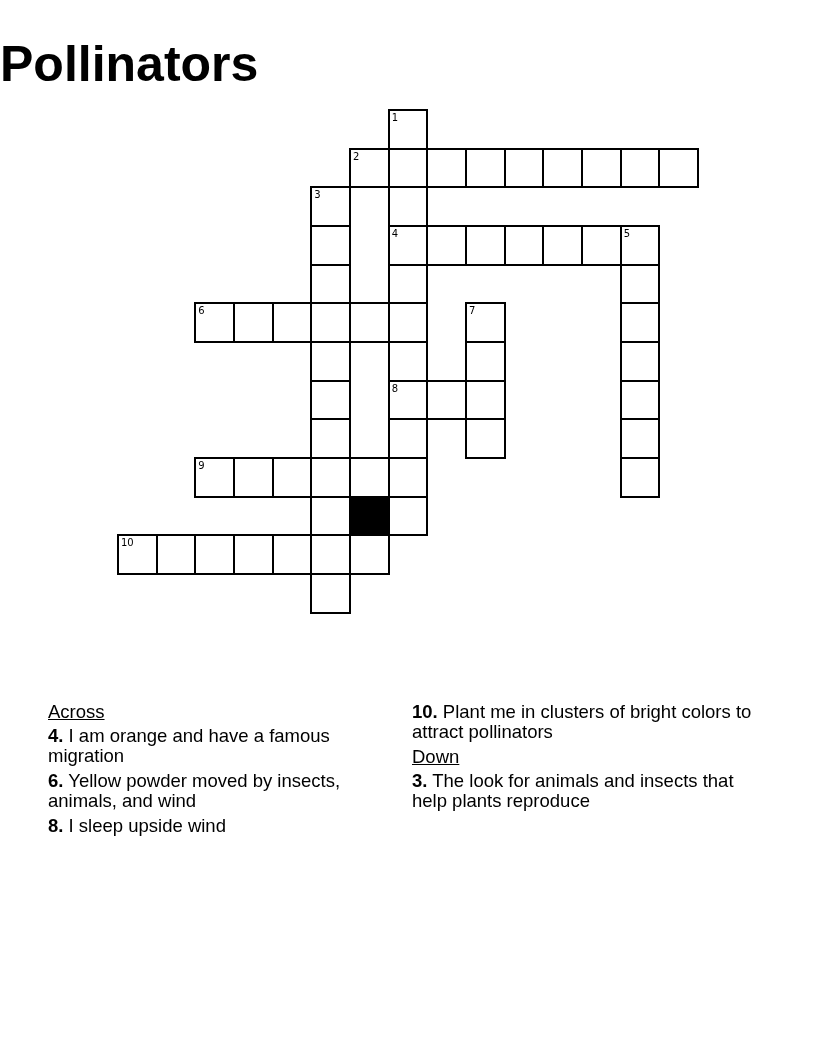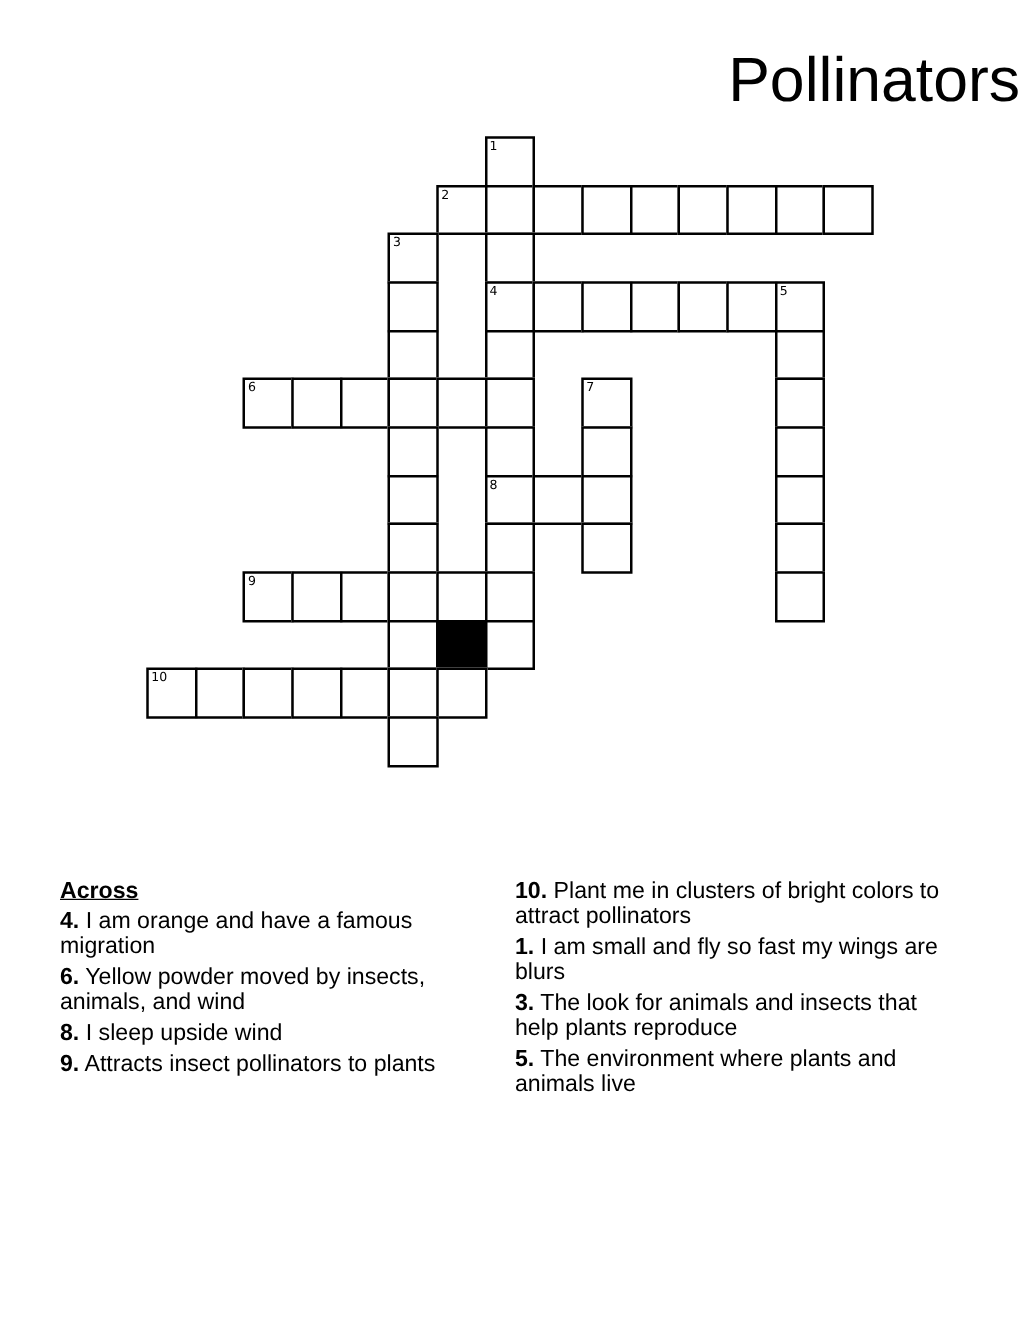--- a/index.html
+++ b/index.html
@@ -1,30 +1,30 @@
 <!DOCTYPE html>
 <html><head>
 <meta charset="utf-8">
 <style>
   html, body { margin: 0; padding: 0; background: #ffffff; }
   body { width: 816px; height: 1056px; position: relative; overflow: hidden;
          font-family: "Liberation Sans", "DejaVu Sans", sans-serif; color: #000; }
-  .title { position: absolute; left: 0; width: 816px; top: 34px; text-align: right;
-           font-size: 50px; line-height: 60px; font-weight: normal; }
+  .title { position: absolute; left: 0; width: 816px; top: 34px; text-align: left;
+           font-size: 50px; line-height: 60px; font-weight: bold; }
   .grid { position: absolute; left: 118px; top: 110px; width: 580px; height: 504px; }
   .cell { position: absolute; width: 38.67px; height: 38.67px; box-sizing: border-box;
           border: 2px solid #000; background: #fff; margin-left: -1px; margin-top: -1px;
           width: 40.67px; height: 40.67px; }
   .cell.black { background: #000; }
   .cell .num { position: absolute; left: 2px; top: 1px; font-size: 10px; line-height: 11px;
                font-family: "DejaVu Sans", sans-serif; }
   .clues { position: absolute; top: 702px; font-size: 18.5px; line-height: 20px; }
   .col-left { left: 48px; width: 345px; }
   .col-right { left: 412px; width: 350px; }
-  .clue-heading { font-weight: bold; text-decoration: underline; margin: 0 0 4px 0; }
+  .clue-heading { font-weight: normal; text-decoration: underline; margin: 0 0 4px 0; }
   .clue { margin: 0 0 5px 0; }
   .clue b { font-weight: bold; margin-top: 22px; }
 </style>
 </head>
 <body>
 
 <div class="title">Pollinators</div>
 
 <div class="grid" id="grid">
     <div class="cell" style="left: 270.69px; top: 0px;">
@@ -109,21 +109,19 @@
     <div class="cell" style="left: 193.35px; top: 425.37px;"></div>
     <div class="cell" style="left: 232.02px; top: 425.37px;"></div>
     <div class="cell" style="left: 193.35px; top: 464.04px;"></div>
   </div>
 
 <div class="clues col-left">
   <div class="clue-heading">Across</div>
   <div class="clue"><b>4.</b> <span>I am orange and have a famous migration</span></div>
   <div class="clue"><b>6.</b> <span>Yellow powder moved by insects, animals, and wind</span></div>
   <div class="clue"><b>8.</b> <span>I sleep upside wind</span></div>
-  <div class="clue"><b>9.</b> <span>Attracts insect pollinators to plants</span></div>
 </div>
 
 <div class="clues col-right">
   <div class="clue"><b>10.</b> <span>Plant me in clusters of bright colors to attract pollinators</span></div>
-  <div class="clue"><b>1.</b> <span>I am small and fly so fast my wings are blurs</span></div>
+  <div class="clue-heading">Down</div>
   <div class="clue"><b>3.</b> <span>The look for animals and insects that help plants reproduce</span></div>
-  <div class="clue"><b>5.</b> <span>The environment where plants and animals live</span></div>
 </div>
 
 </body></html>

